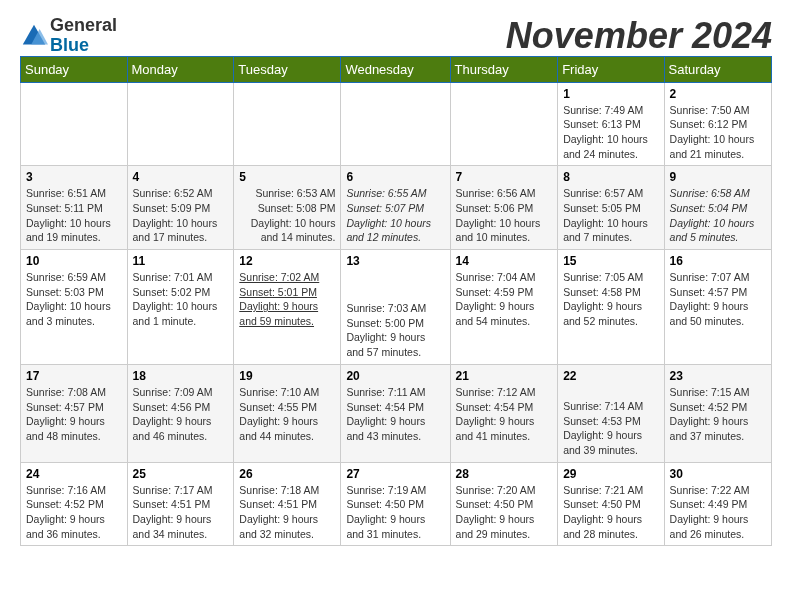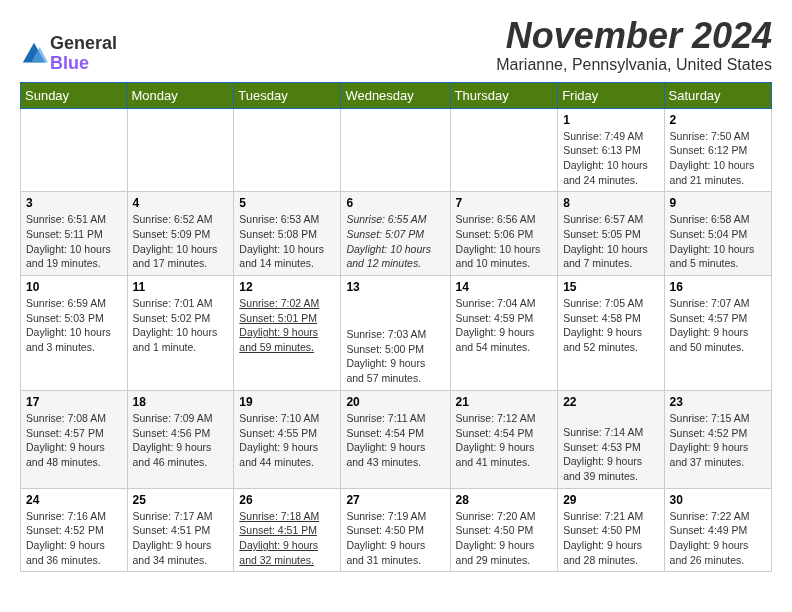--- a/index.html
+++ b/index.html
@@ -10,34 +10,34 @@
       height: 612px;
       overflow: hidden;
     }
     .page {
       width: 792px;
       padding: 16px 20px 10px 20px;
     }
     .header-area {
       display: flex;
       justify-content: space-between;
-      align-items: flex-end;
-      margin-bottom: 8px;
+      align-items: flex-start;
+      margin-bottom: 0;
     }
     .logo {
       display: flex;
       align-items: center;
     }
     .logo-text {
       font-size: 18px;
       font-weight: bold;
       line-height: 1.1;
     }
     .logo-general { color: #333; }
-    .logo-blue { color: #8b5cf6; }
+    .logo-blue { color: #0369a1; }
     .logo-icon {
       width: 28px;
       height: 28px;
       margin-right: 2px;
     }
     .title-block {
       text-align: right;
     }
     .month-title {
       font-size: 36px;
@@ -98,21 +98,20 @@
         <polygon points="20,4 36,32 4,32" fill="#1a6bb5"></polygon>
         <polygon points="28,10 40,32 16,32" fill="#5ba3e0" opacity="0.7"></polygon>
       </svg>
       <div class="logo-text">
         <div class="logo-general">General</div>
         <div class="logo-blue">Blue</div>
       </div>
     </div>
     <div class="title-block">
       <div class="month-title">November 2024</div>
-      <div class="location">Marianne, Pennsylvania, United States</div>
     </div>
   </div>
 
   <table class="calendar">
     <thead>
       <tr>
       <th>Sunday</th>
           <th>Monday</th>
           <th>Tuesday</th>
           <th>Wednesday</th>
@@ -153,21 +152,21 @@
           </td>
           <td>
             <span class="day-num">4</span>
             <div class="day-info" style="white-space: pre-line;">Sunrise: 6:52 AM
 Sunset: 5:09 PM
 Daylight: 10 hours
 and 17 minutes.</div>
           </td>
           <td>
             <span class="day-num">5</span>
-            <div class="day-info" style="white-space: pre-line;">Sunrise: 6:53 AM
+            <div class="day-info" style="white-space: pre-line; text-align: right;">Sunrise: 6:53 AM
 Sunset: 5:08 PM
 Daylight: 10 hours
 and 14 minutes.</div>
           </td>
           <td>
             <span class="day-num">6</span>
             <div class="day-info" style="white-space: pre-line; font-style: italic;">Sunrise: 6:55 AM
 Sunset: 5:07 PM
 Daylight: 10 hours
 and 12 minutes.</div>
@@ -181,21 +180,21 @@
           </td>
           <td>
             <span class="day-num">8</span>
             <div class="day-info" style="white-space: pre-line;">Sunrise: 6:57 AM
 Sunset: 5:05 PM
 Daylight: 10 hours
 and 7 minutes.</div>
           </td>
           <td>
             <span class="day-num">9</span>
-            <div class="day-info" style="white-space: pre-line;">Sunrise: 6:58 AM
+            <div class="day-info" style="white-space: pre-line; font-style: italic;">Sunrise: 6:58 AM
 Sunset: 5:04 PM
 Daylight: 10 hours
 and 5 minutes.</div>
           </td>
         </tr>
         <tr>
           <td>
             <span class="day-num">10</span>
             <div class="day-info" style="white-space: pre-line;">Sunrise: 6:59 AM
 Sunset: 5:03 PM
@@ -306,21 +305,21 @@
           </td>
           <td>
             <span class="day-num">25</span>
             <div class="day-info" style="white-space: pre-line;">Sunrise: 7:17 AM
 Sunset: 4:51 PM
 Daylight: 9 hours
 and 34 minutes.</div>
           </td>
           <td>
             <span class="day-num">26</span>
-            <div class="day-info" style="white-space: pre-line; text-decoration: underline;">Sunrise: 7:18 AM
+            <div class="day-info" style="white-space: pre-line;">Sunrise: 7:18 AM
 Sunset: 4:51 PM
 Daylight: 9 hours
 and 32 minutes.</div>
           </td>
           <td>
             <span class="day-num">27</span>
             <div class="day-info" style="white-space: pre-line;">Sunrise: 7:19 AM
 Sunset: 4:50 PM
 Daylight: 9 hours
 and 31 minutes.</div>

